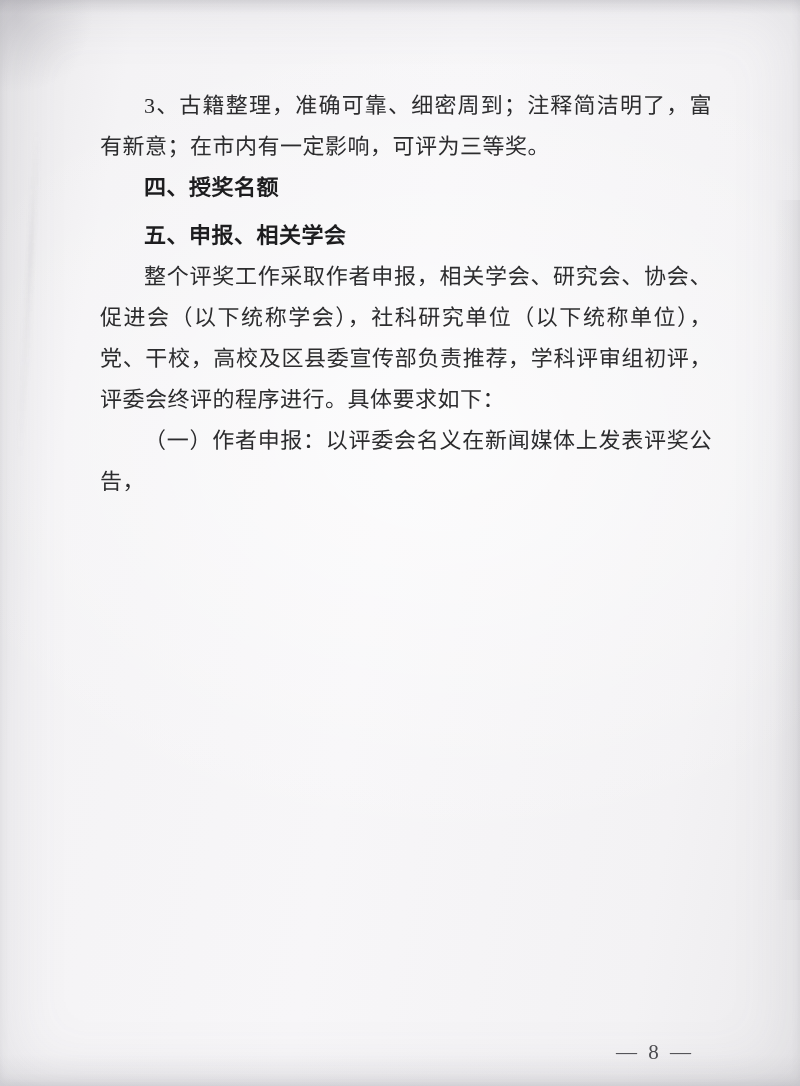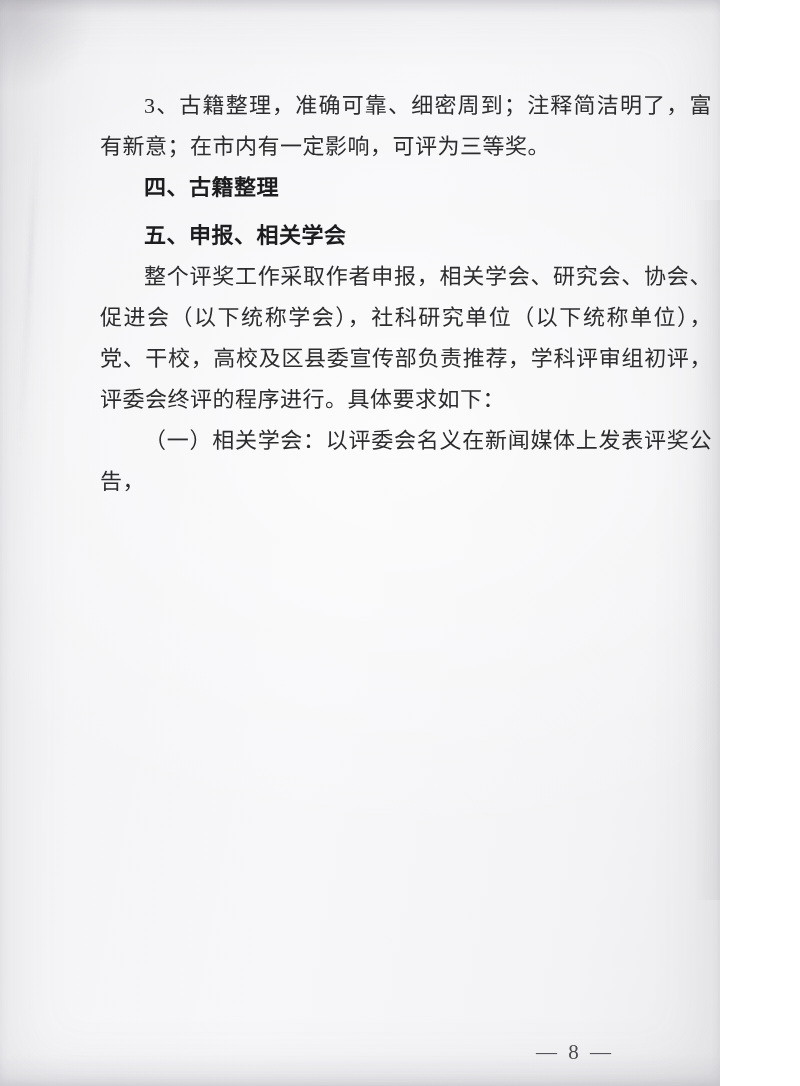--- a/index.html
+++ b/index.html
@@ -5,21 +5,21 @@
   html, body {
     margin: 0;
     padding: 0;
     width: 800px;
     height: 1086px;
     overflow: hidden;
     font-family: "Liberation Serif", serif;
   }
   .page {
     position: relative;
-    width: 720px;
+    width: 800px;
     height: 1086px;
     background:
       radial-gradient(ellipse 900px 700px at 55% 40%, rgba(255,255,255,0.65) 0%, rgba(255,255,255,0) 60%),
       linear-gradient(100deg, #e9e8ea 0%, #f4f3f5 14%, #f7f6f8 48%, #f3f2f4 82%, #ecebed 100%);
     box-shadow: inset 0 0 70px rgba(100, 98, 110, 0.14), inset 0 -4px 10px rgba(90, 88, 100, 0.10);
     overflow: hidden;
   }
   
   .artifact { position: absolute; pointer-events: none; }
   .crease-left {
@@ -83,21 +83,21 @@
 <div class="page">
 
   <div class="artifact crease-top"></div>
   <div class="artifact smudge-topleft"></div>
   <div class="artifact crease-left"></div>
   <div class="artifact smudge-right"></div>
   <div class="artifact smudge-bottom"></div>
 
   <div class="text-block">
     <p>3、古籍整理，准确可靠、细密周到；注释简洁明了，富有新意；在市内有一定影响，可评为三等奖。</p>
-    <h3>四、古籍整理</h3>
+    <h3>四、授奖名额</h3>
     <h3 class="heading-gap">五、申报、相关学会</h3>
     <p>整个评奖工作采取作者申报，相关学会、研究会、协会、促进会（以下统称学会），社科研究单位（以下统称单位），党、干校，高校及区县委宣传部负责推荐，学科评审组初评，评委会终评的程序进行。具体要求如下：</p>
-    <p>（一）相关学会：以评委会名义在新闻媒体上发表评奖公告，</p>
+    <p>（一）作者申报：以评委会名义在新闻媒体上发表评奖公告，</p>
   </div>
 
   <div class="page-number">— 8 —</div>
 
 </div>
 
 </body></html>

